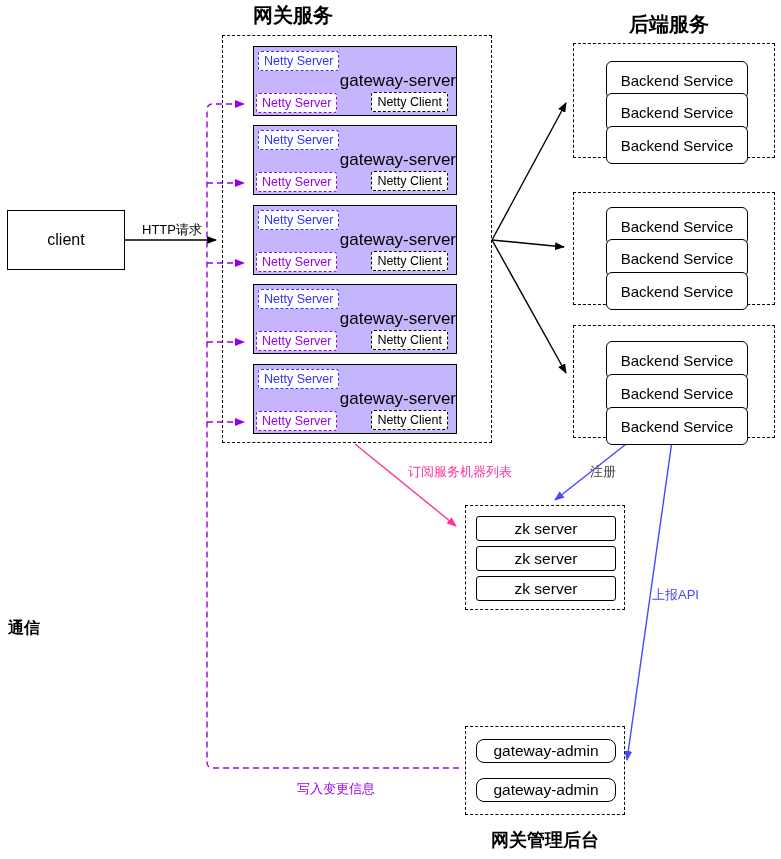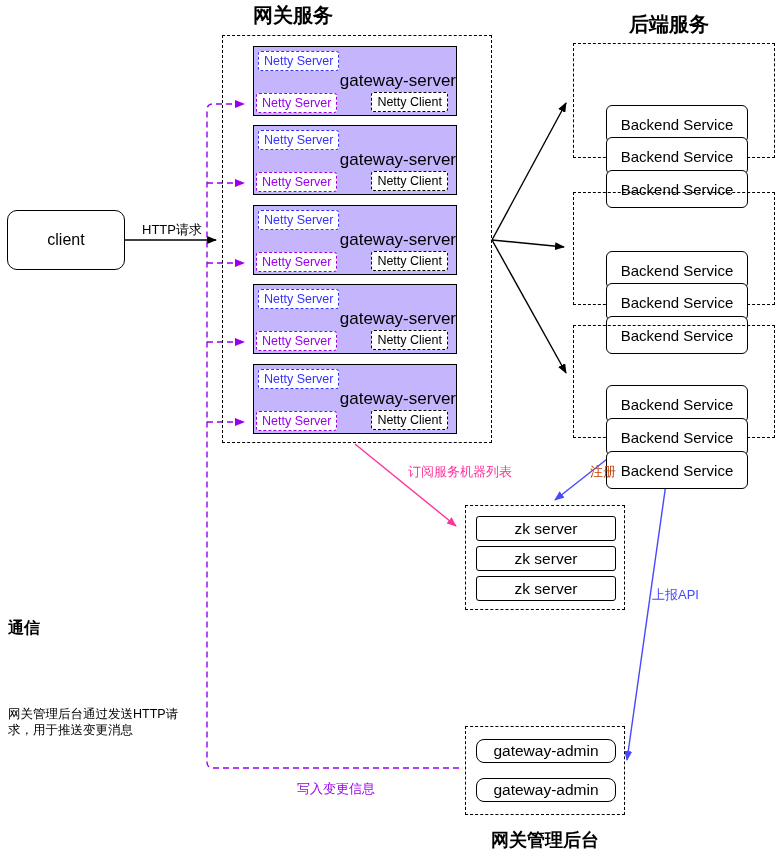--- a/index.html
+++ b/index.html
@@ -11,25 +11,25 @@
   .gw-box{position:absolute;left:253px;width:204px;height:70px;border:1.5px solid #000;
           box-sizing:border-box;background:#c4b5fd;}
   .gw-title{position:absolute;left:0;width:100%;top:24px;text-align:right;font-size:17px;}
   .netty{position:absolute;font-size:12.5px;line-height:14px;padding:2px 5px;border-radius:3px;
          white-space:nowrap;background:#fff;}
   .netty.blue{border:1.2px dashed #3333ff;color:#3333ff;left:4px;top:4px;}
   .netty.purple{border:1.2px dashed #9900ee;color:#9900ee;left:2px;bottom:2px;}
   .netty.nclient{border:1.2px dashed #000;color:#000;right:8px;bottom:3px;}
   .pill{position:absolute;border:1.5px solid #000;box-sizing:border-box;background:#fff;
         display:flex;align-items:center;justify-content:center;white-space:nowrap;}
-  .backend-box{left:32px;width:142px;height:38px;border-radius:6px;font-size:15px;margin-top:44px;}
+  .backend-box{left:32px;width:142px;height:38px;border-radius:6px;font-size:15px;}
   .zk-box{left:10px;width:140px;height:25px;border-radius:3px;font-size:15.5px;}
   .admin-box{left:10px;width:140px;height:24px;border-radius:8px;font-size:15.5px;}
   .client-box{position:absolute;left:7px;top:210px;width:118px;height:60px;border:1.5px solid #000;
-        border-radius:10px;box-sizing:border-box;display:flex;align-items:center;justify-content:center;
+        border-radius:0;box-sizing:border-box;display:flex;align-items:center;justify-content:center;
         font-size:16px;background:#fff;}
   .edge-label{position:absolute;font-size:13px;white-space:nowrap;}
   .notes-heading{position:absolute;left:8px;top:610px;font-size:16px;font-weight:bold;margin-top:8px;}
   .notes-p{position:absolute;left:8px;width:210px;font-size:12.5px;line-height:15.5px;
            white-space:pre-line;}
 </style>
 </head>
 <body>
 
 <div id="canvas">
@@ -132,21 +132,19 @@
     <div class="pill zk-box" style="top:40px;">zk server</div>
     <div class="pill zk-box" style="top:70px;">zk server</div>
   </div>
 
   <div class="dashed-box" style="left:465px;top:726px;width:160px;height:89px;">
     <div class="pill admin-box" style="top:12px;">gateway-admin</div>
     <div class="pill admin-box" style="top:51px;">gateway-admin</div>
   </div>
 
   <div class="edge-label" style="left:408px;top:463px;color:#ff3399;">订阅服务机器列表</div>
-  <div class="edge-label" style="left:590px;top:463px;color:#c2410c;">注册</div>
+  <div class="edge-label" style="left:590px;top:463px;color:#404040;">注册</div>
   <div class="edge-label" style="left:652px;top:586px;color:#4747ff;">上报API</div>
   <div class="edge-label" style="left:297px;top:780px;color:#9900ee;">写入变更信息</div>
 
   <div class="notes-heading">通信</div>
-  <div class="notes-p" style="top:707px;">网关管理后台通过发送HTTP请
-求，用于推送变更消息</div>
 
 </div>
 
 </body></html>

